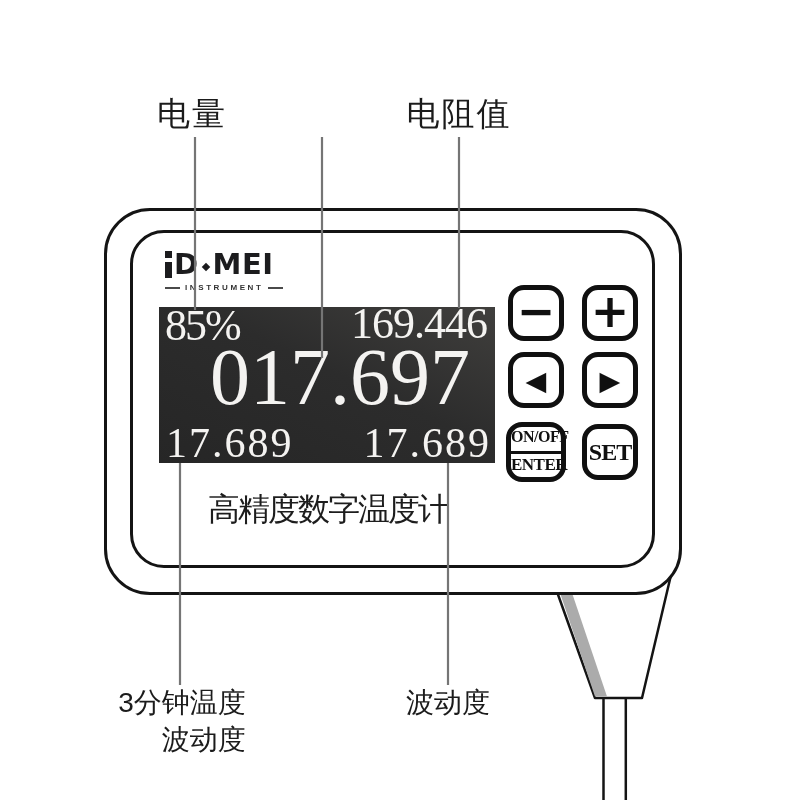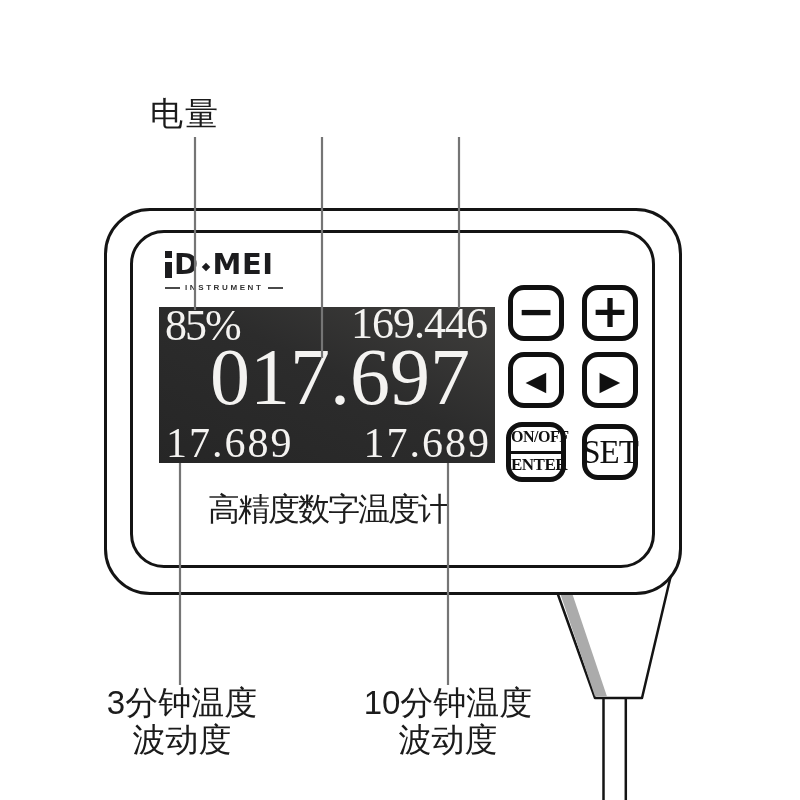--- a/index.html
+++ b/index.html
@@ -67,29 +67,29 @@
   .key-onoff { left:399px; top:211px; width:60px; height:60px; }
   .key-set   { left:475px; top:213px; }
   .sym-pm    { font-family:"DejaVu Sans", sans-serif; font-size:46px; font-weight:600; line-height:1; margin-top:-4px; }
   .sym-arrow { font-family:"DejaVu Sans", sans-serif; font-size:27px; line-height:1; margin-top:1px; }
   .key-onoff { position:absolute; }
   .onoff-top { position:absolute; top:1px; left:0; right:0; text-align:center;
                font-family:"Liberation Serif", serif; font-size:16px; font-weight:600; letter-spacing:-0.5px; }
   .onoff-div { position:absolute; top:24px; left:0px; right:0px; height:3px; background:#101010; }
   .onoff-bot { position:absolute; bottom:2px; left:0; right:0; text-align:center;
                font-family:"Liberation Serif", serif; font-size:17px; font-weight:600; letter-spacing:-0.5px; }
-  .set-label { font-family:"Liberation Serif", serif; font-size:33px; font-weight:400; letter-spacing:-1px; }
+  .set-label { font-family:"Liberation Serif", serif; font-size:24px; font-weight:700; letter-spacing:-1px; }
 
   
   .lbl { position:absolute; transform:translateX(-50%); color:#1b1b1b; z-index:4; white-space:nowrap; }
   .lbl-top { top:92px; font-size:33px; letter-spacing:2px; font-weight:500; }
-  .lbl-battery    { left:185px; }
+  .lbl-battery    { left:192px; }
   .lbl-temp       { left:322px; }
   .lbl-resistance { left:459px; }
-  .lbl-bottom { top:684px; font-size:33px; line-height:37px; text-align:center; font-weight:500; }
+  .lbl-bottom { top:684px; font-size:28px; line-height:37px; text-align:right; font-weight:500; }
   .lbl-f3  { left:182px; }
   .lbl-f10 { left:448px; }
 </style>
 </head>
 <body>
 
 <div class="stage">
 
   <svg class="svg-layer cable-layer" viewBox="0 0 800 800">
     <rect x="602.8" y="697" width="23.6" height="104" fill="#ffffff"></rect>
@@ -153,23 +153,23 @@
 
   <svg class="svg-layer lines-layer" viewBox="0 0 800 800">
     <line x1="195" y1="137" x2="195" y2="310" stroke="#757575" stroke-width="2.2"></line>
     <line x1="322" y1="137" x2="322" y2="358" stroke="#757575" stroke-width="2.2"></line>
     <line x1="459" y1="137" x2="459" y2="308" stroke="#757575" stroke-width="2.2"></line>
     <line x1="180" y1="463" x2="180" y2="685" stroke="#757575" stroke-width="2.2"></line>
     <line x1="448" y1="463" x2="448" y2="685" stroke="#757575" stroke-width="2.2"></line>
   </svg>
 
   <div class="lbl lbl-top lbl-battery">电量</div>
+  <div class="lbl lbl-top lbl-resistance">电阻值</div>
 
   <div class="lbl lbl-bottom lbl-f3">
     <div>3分钟温度</div>
     <div>波动度</div>
   </div>
   <div class="lbl lbl-bottom lbl-f10">
-    <div>10分钟温度</div>
     <div>波动度</div>
   </div>
 
 </div>
 
 </body></html>

